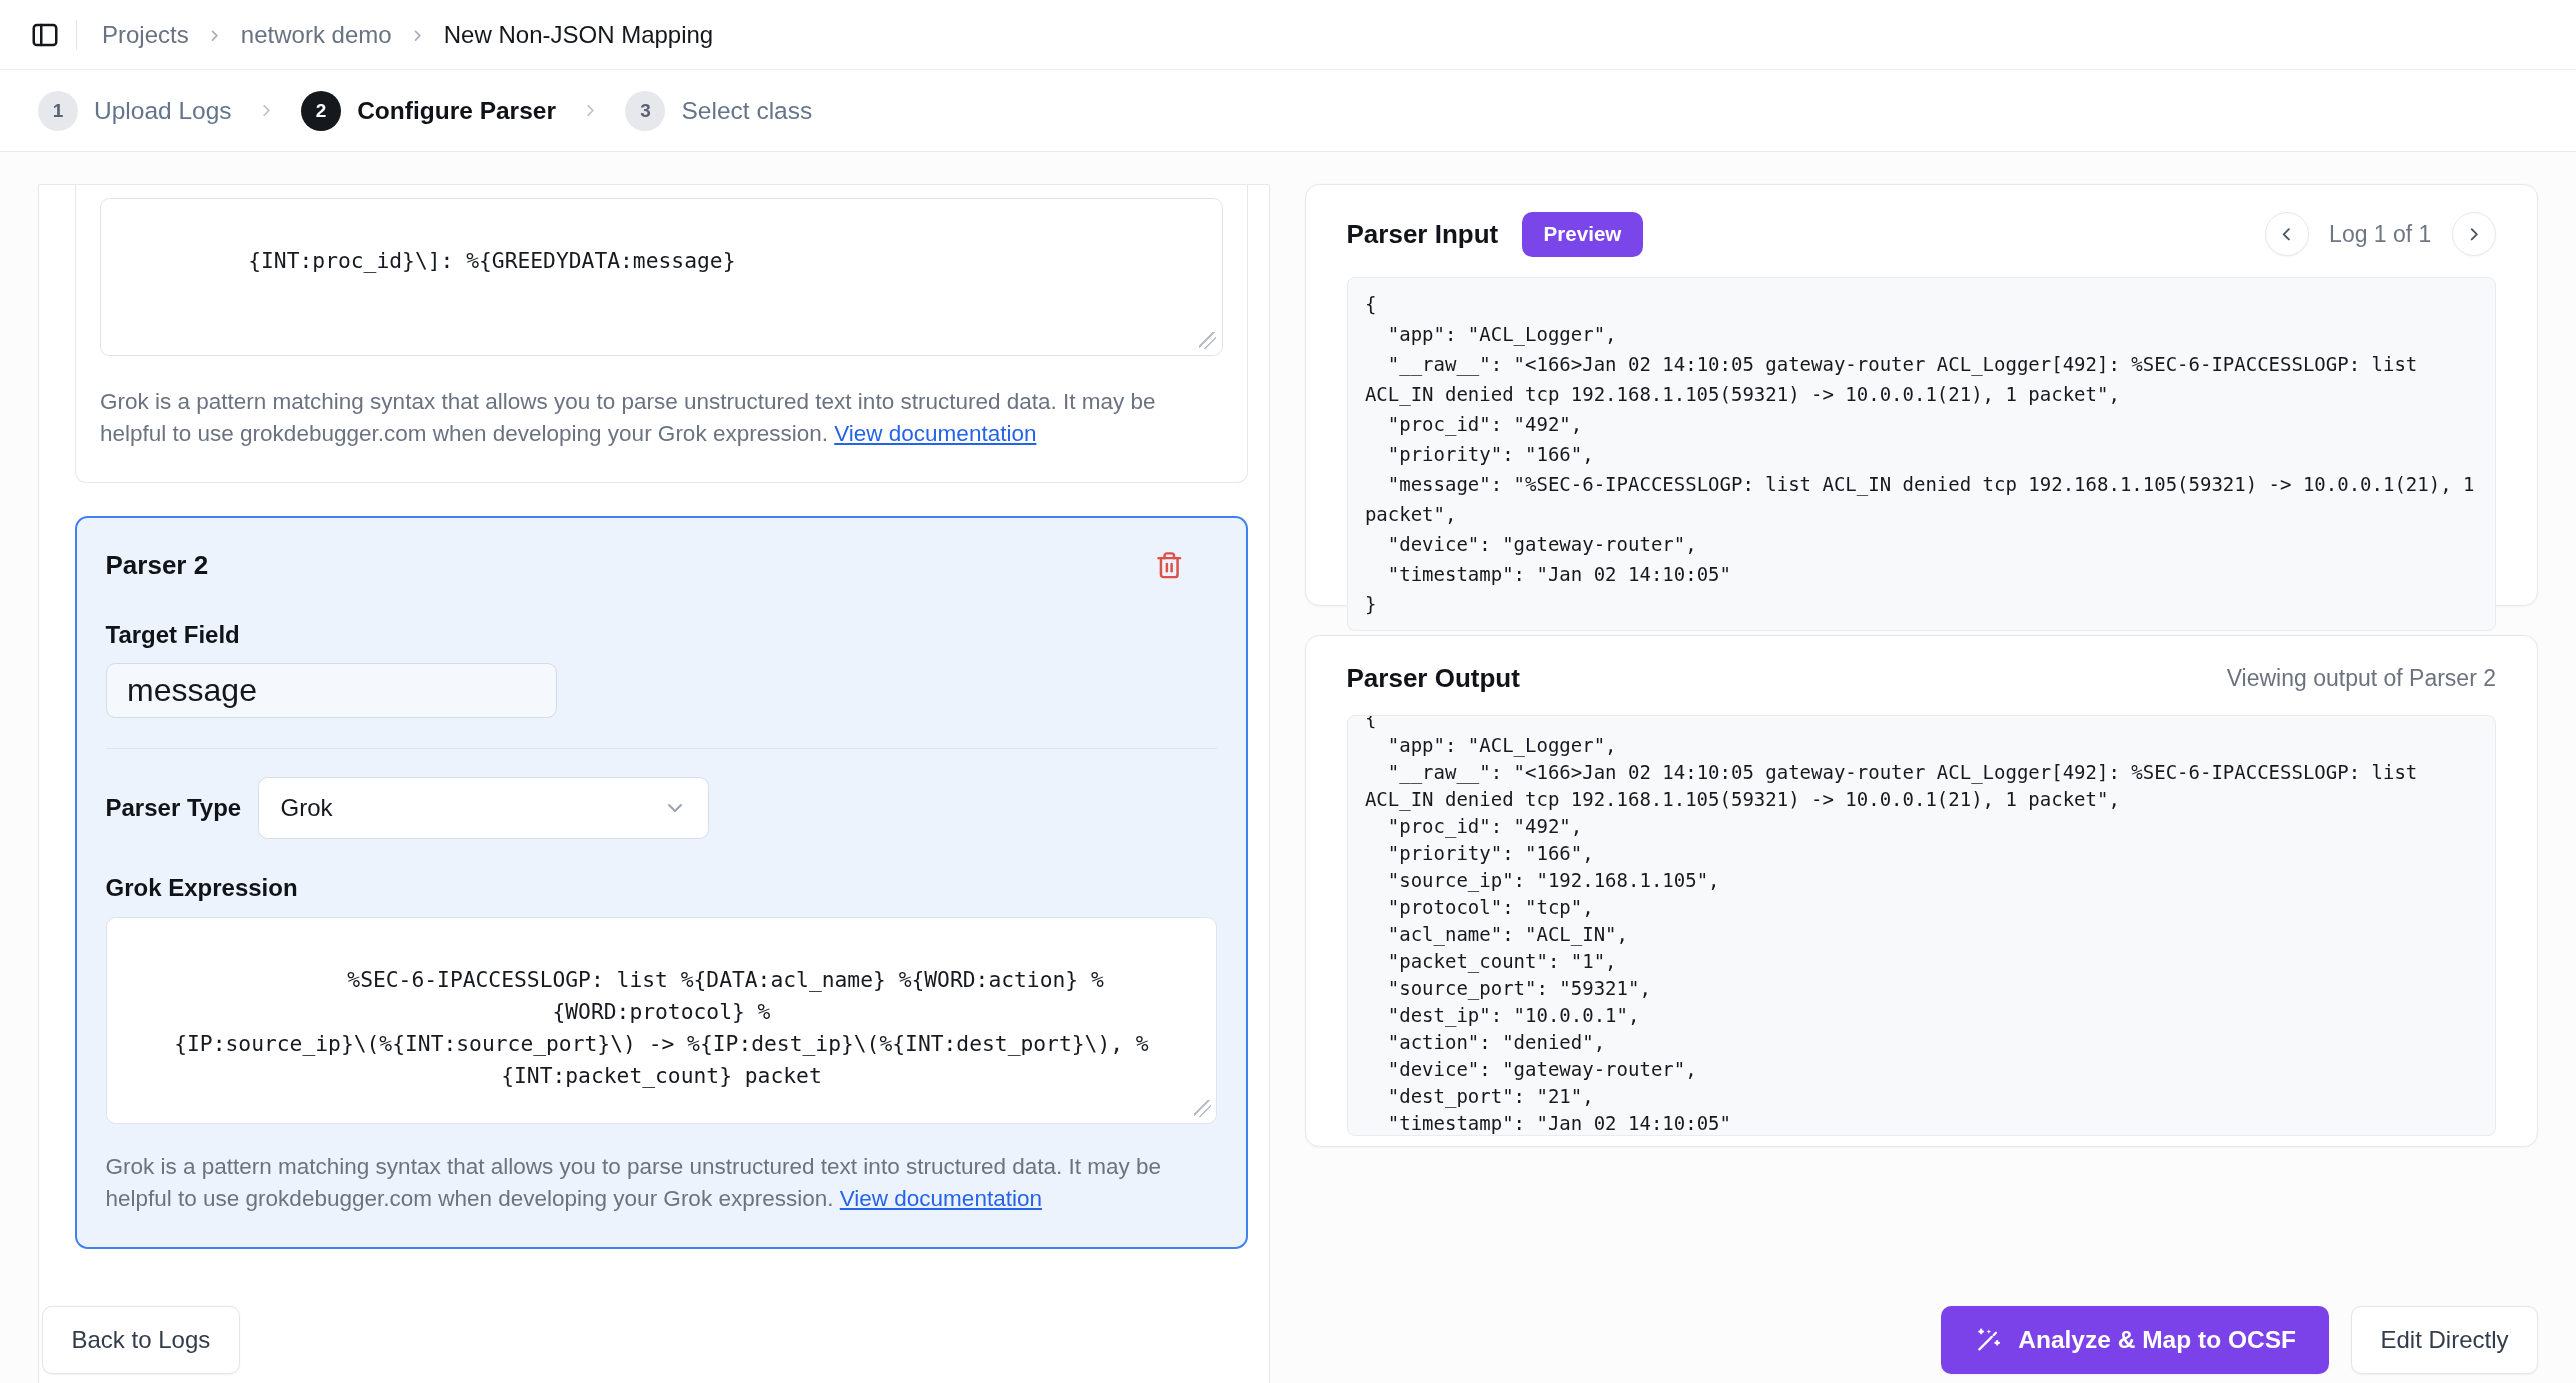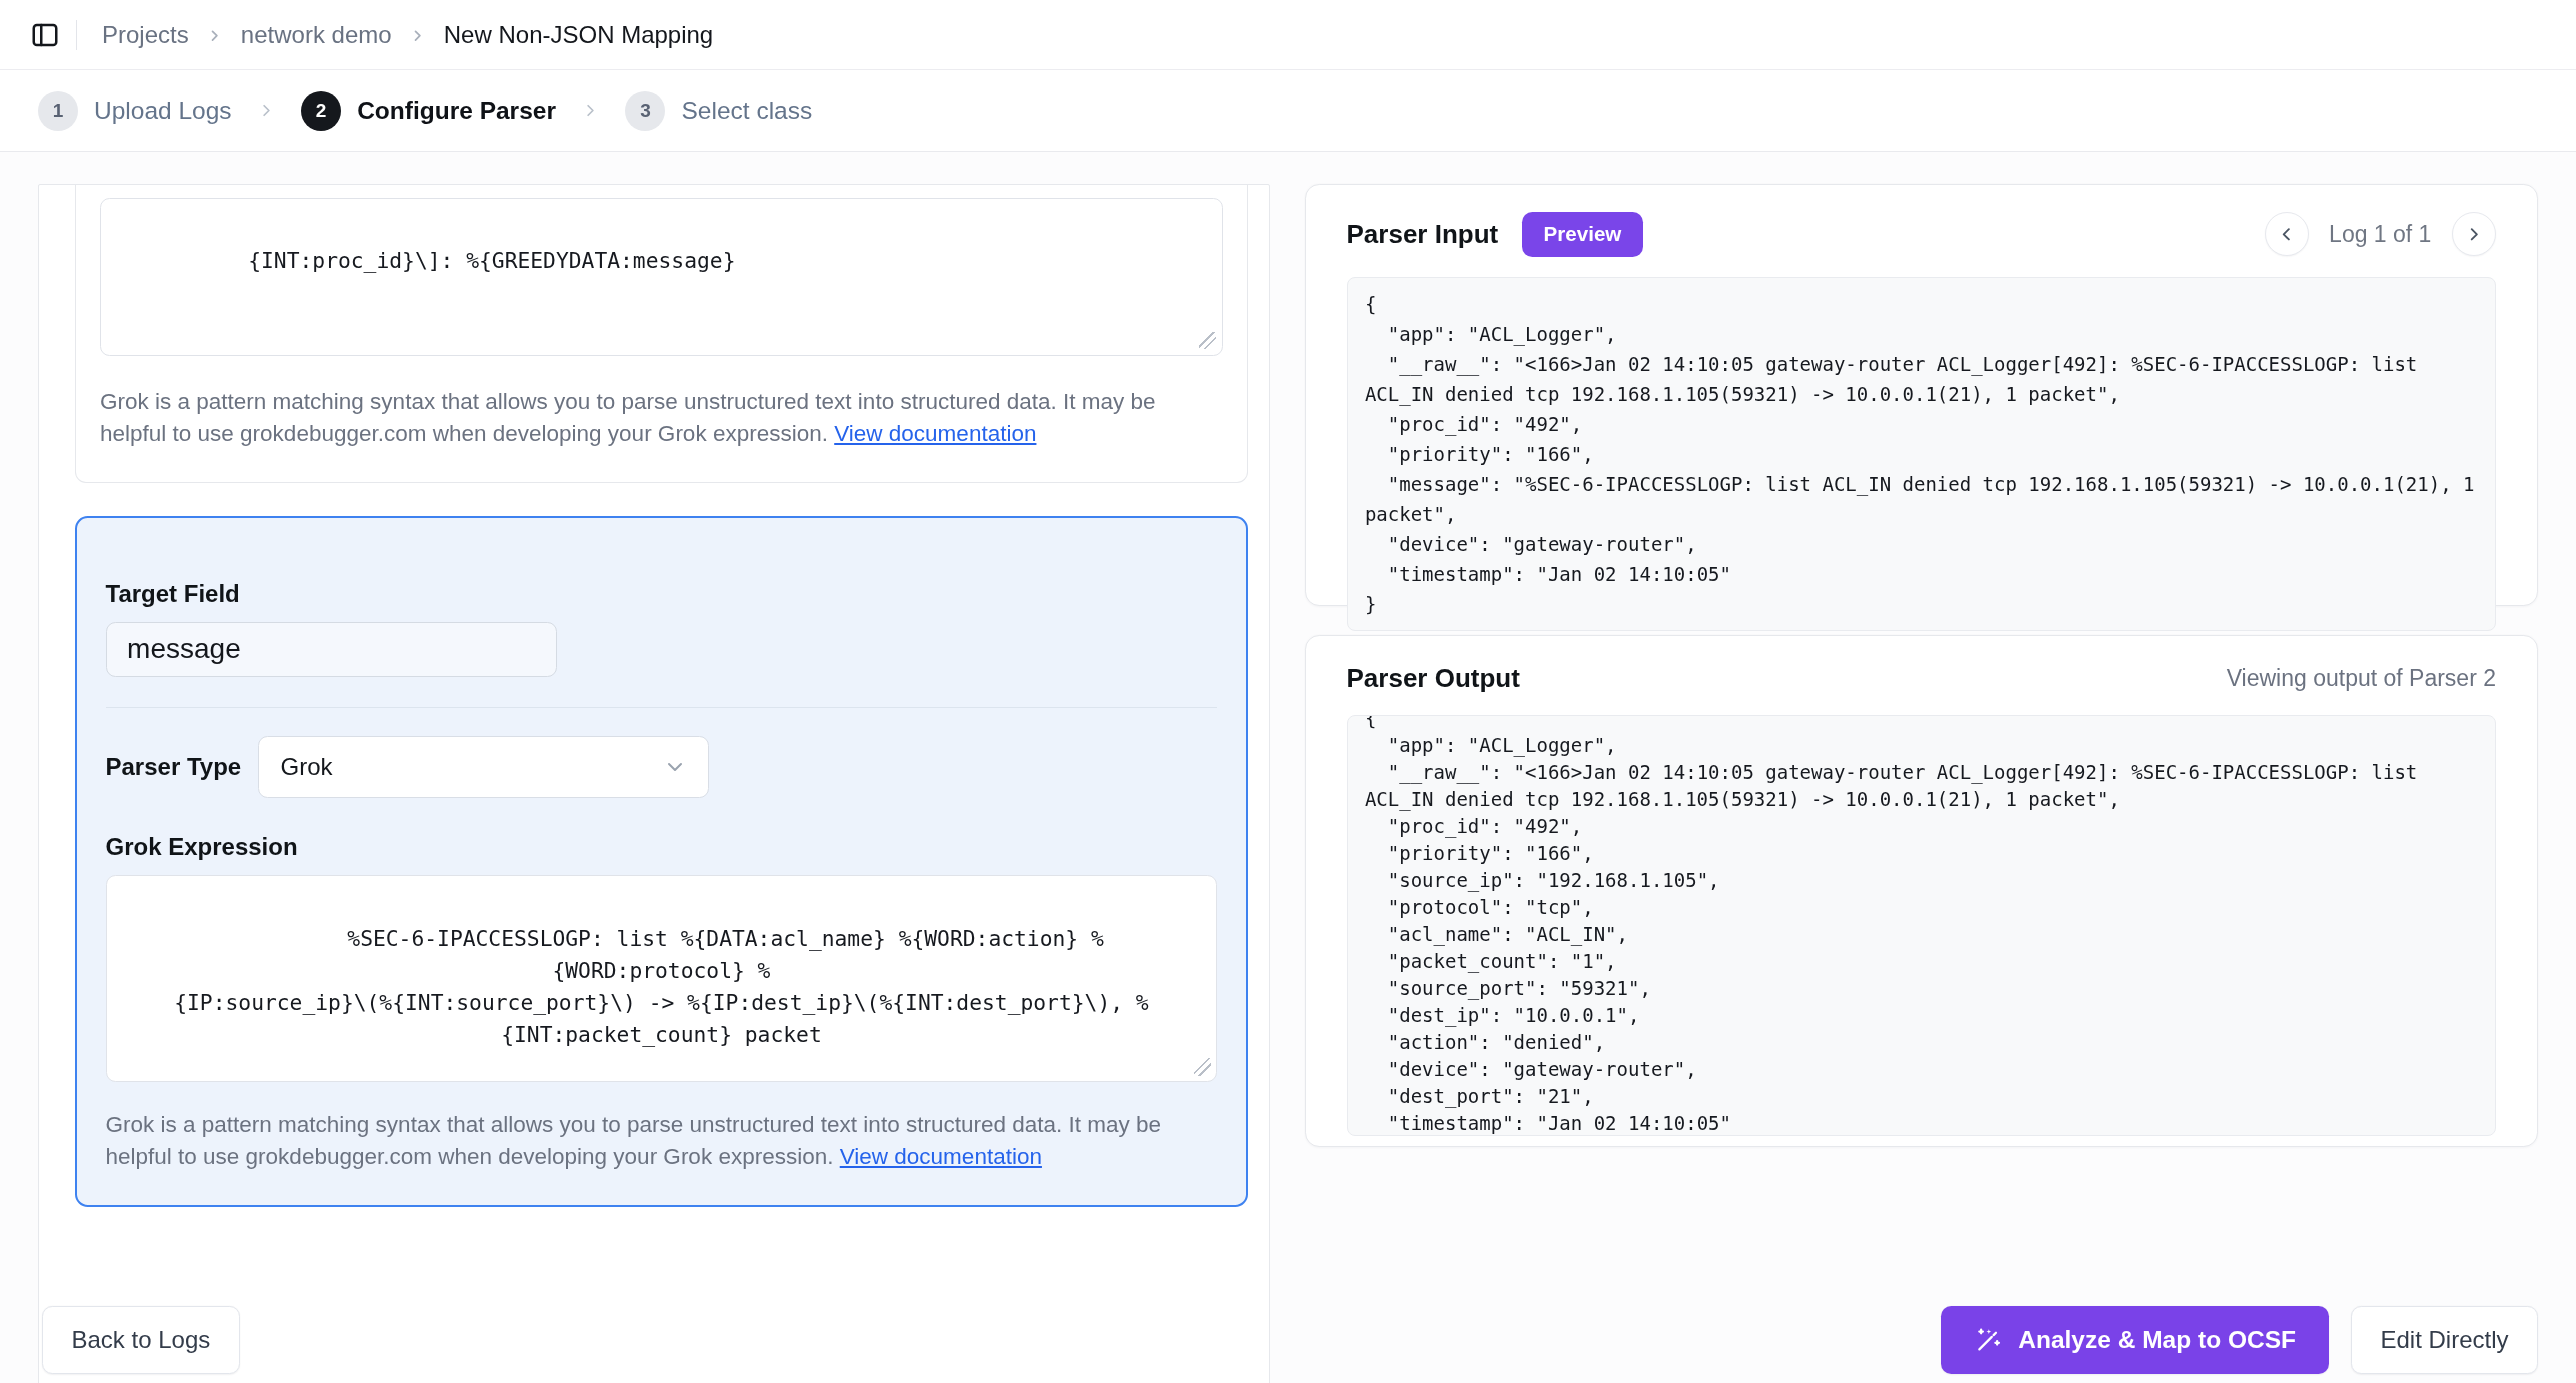--- a/index.html
+++ b/index.html
@@ -84,21 +84,21 @@
   }
   .p2-head { display:flex; align-items:center; justify-content:space-between; padding:6.3px 3.2px 0 0; }
   .p2-title { font-size:26px; font-weight:600; color:#101418; }
   .trash-btn { width:35px; height:35px; display:flex; align-items:center; justify-content:center; cursor:pointer; margin-right:27px; }
   .field-label { font-size:24px; font-weight:600; color:#101418; }
   .target-label { margin-top:38px; }
   .target-input {
     margin-top:14.2px; width:451px; height:55px;
     border:0.8px solid #d5dbe3; border-radius:9.5px;
     background:rgba(255,255,255,0.45);
-    font-size:28px; color:#14171c; display:flex; align-items:center; padding:0 20.6px;
+    font-size:32px; color:#14171c; display:flex; align-items:center; padding:0 20.6px;
   }
   .p2-divider { height:0.8px; background:#dce4ee; margin:30px 0 28.5px 0; }
   .pt-row { display:flex; align-items:center; }
   .pt-label { width:152px; }
   .select-box {
     width:451px; height:62px; background:#ffffff;
     border:0.8px solid #d9dee6; border-radius:9.5px;
     display:flex; align-items:center; justify-content:space-between;
     padding:0 20.6px 0 22px; font-size:24px; color:#14171c; cursor:pointer;
   }
@@ -225,20 +225,34 @@
 
       <div class="parser-card clipped">
         <div class="textarea h1">
           <span>{INT:proc_id}\]: %{GREEDYDATA:message}</span>
           <span class="resize-corner"></span>
         </div>
         <p class="help-text"><span>Grok is a pattern matching syntax that allows you to parse unstructured text into structured data. It may be helpful to use grokdebugger.com when developing your Grok expression.</span> <a class="help-link">View documentation</a></p>
       </div>
 
       <div class="parser2-card p2">
+        <div class="p2-head">
+          <div class="p2-title">Parser 2</div>
+          <div class="trash-btn">
+            <span>
+              <svg width="28.5" height="28.5" viewBox="0 0 24 24" fill="none" stroke="#dd5248" stroke-width="2.1" stroke-linecap="round" stroke-linejoin="round">
+                <path d="M3 6h18"></path>
+                  <path d="M19 6v14a2 2 0 0 1-2 2H7a2 2 0 0 1-2-2V6"></path>
+                  <path d="M8 6V4a2 2 0 0 1 2-2h4a2 2 0 0 1 2 2v2"></path>
+                  <line x1="10" y1="11" x2="10" y2="17"></line>
+                  <line x1="14" y1="11" x2="14" y2="17"></line>
+              </svg>
+            </span>
+          </div>
+        </div>
 
         <div class="field-label target-label">Target Field</div>
         <div class="target-input">
           <span>message</span>
         </div>
 
         <div class="p2-divider"></div>
 
         <div class="pt-row">
           <div class="field-label pt-label">Parser Type</div>

